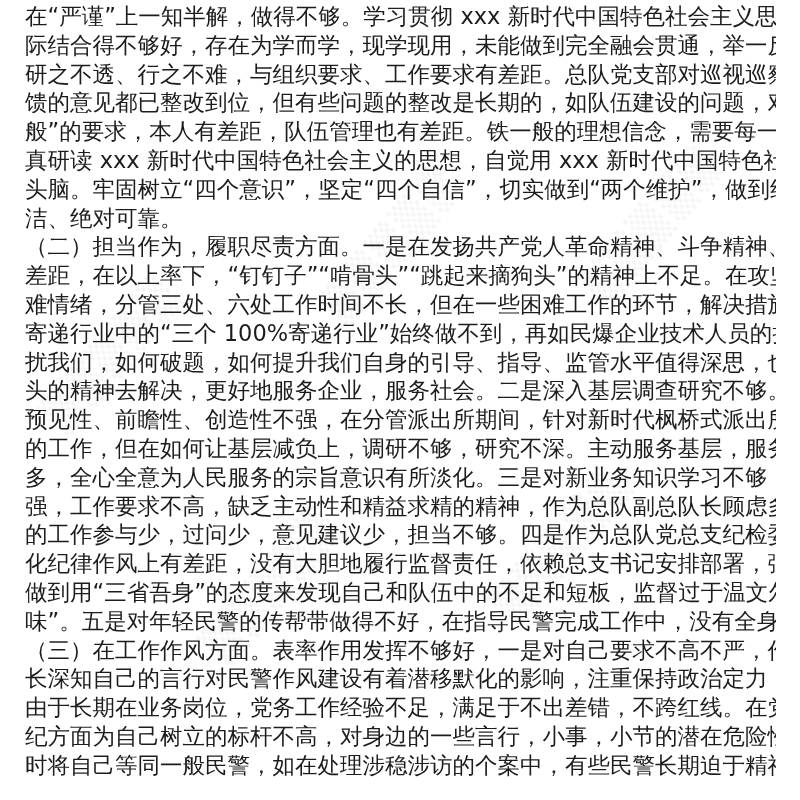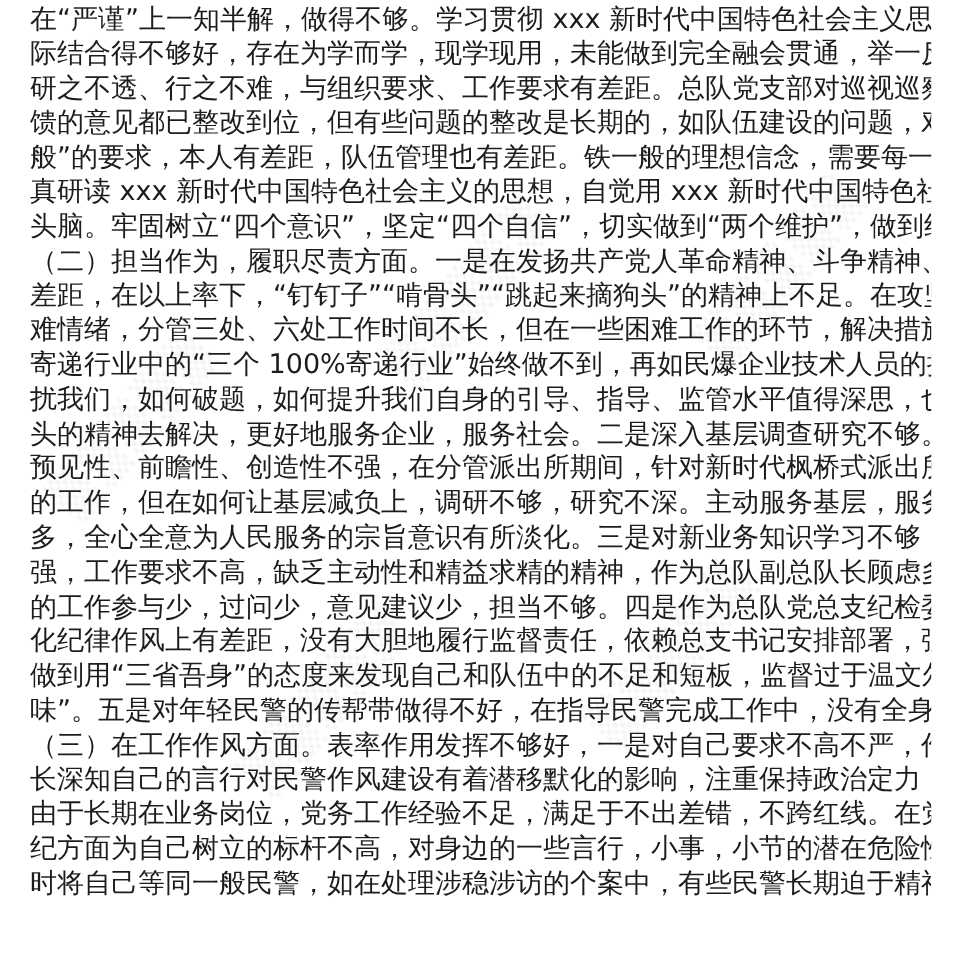--- a/index.html
+++ b/index.html
@@ -74,20 +74,21 @@
   </div>
 
   <div class="text-body">
     <div class="line">在“严谨”上一知半解，做得不够。学习贯彻 xxx 新时代中国特色社会主义思想和自身工作实</div>
     <div class="line">际结合得不够好，存在为学而学，现学现用，未能做到完全融会贯通，举一反三，思之不得、</div>
     <div class="line">研之不透、行之不难，与组织要求、工作要求有差距。总队党支部对巡视巡察和政治督察反</div>
     <div class="line">馈的意见都已整改到位，但有些问题的整改是长期的，如队伍建设的问题，对照“四个铁一</div>
     <div class="line">般”的要求，本人有差距，队伍管理也有差距。铁一般的理想信念，需要每一位民警都要认</div>
     <div class="line">真研读 xxx 新时代中国特色社会主义的思想，自觉用 xxx 新时代中国特色社会主义思想武装</div>
     <div class="line">头脑。牢固树立“四个意识”，坚定“四个自信”，切实做到“两个维护”，做到绝对忠诚、绝对纯</div>
+    <div class="line last">洁、绝对可靠。</div>
     <div class="line">（二）担当作为，履职尽责方面。一是在发扬共产党人革命精神、斗争精神、一往无前上有</div>
     <div class="line">差距，在以上率下，“钉钉子”“啃骨头”“跳起来摘狗头”的精神上不足。在攻坚克难方面存在畏</div>
     <div class="line">难情绪，分管三处、六处工作时间不长，但在一些困难工作的环节，解决措施较为保守，如</div>
     <div class="line">寄递行业中的“三个 100%寄递行业”始终做不到，再如民爆企业技术人员的执照培训，一直困</div>
     <div class="line">扰我们，如何破题，如何提升我们自身的引导、指导、监管水平值得深思，也需要用啃硬骨</div>
     <div class="line">头的精神去解决，更好地服务企业，服务社会。二是深入基层调查研究不够。工作针对性、</div>
     <div class="line">预见性、前瞻性、创造性不强，在分管派出所期间，针对新时代枫桥式派出所建设做了大量</div>
     <div class="line">的工作，但在如何让基层减负上，调研不够，研究不深。主动服务基层，服务企业上办法不</div>
     <div class="line">多，全心全意为人民服务的宗旨意识有所淡化。三是对新业务知识学习不够，创新能力不够</div>
     <div class="line">强，工作要求不高，缺乏主动性和精益求精的精神，作为总队副总队长顾虑多，对分管以外</div>

